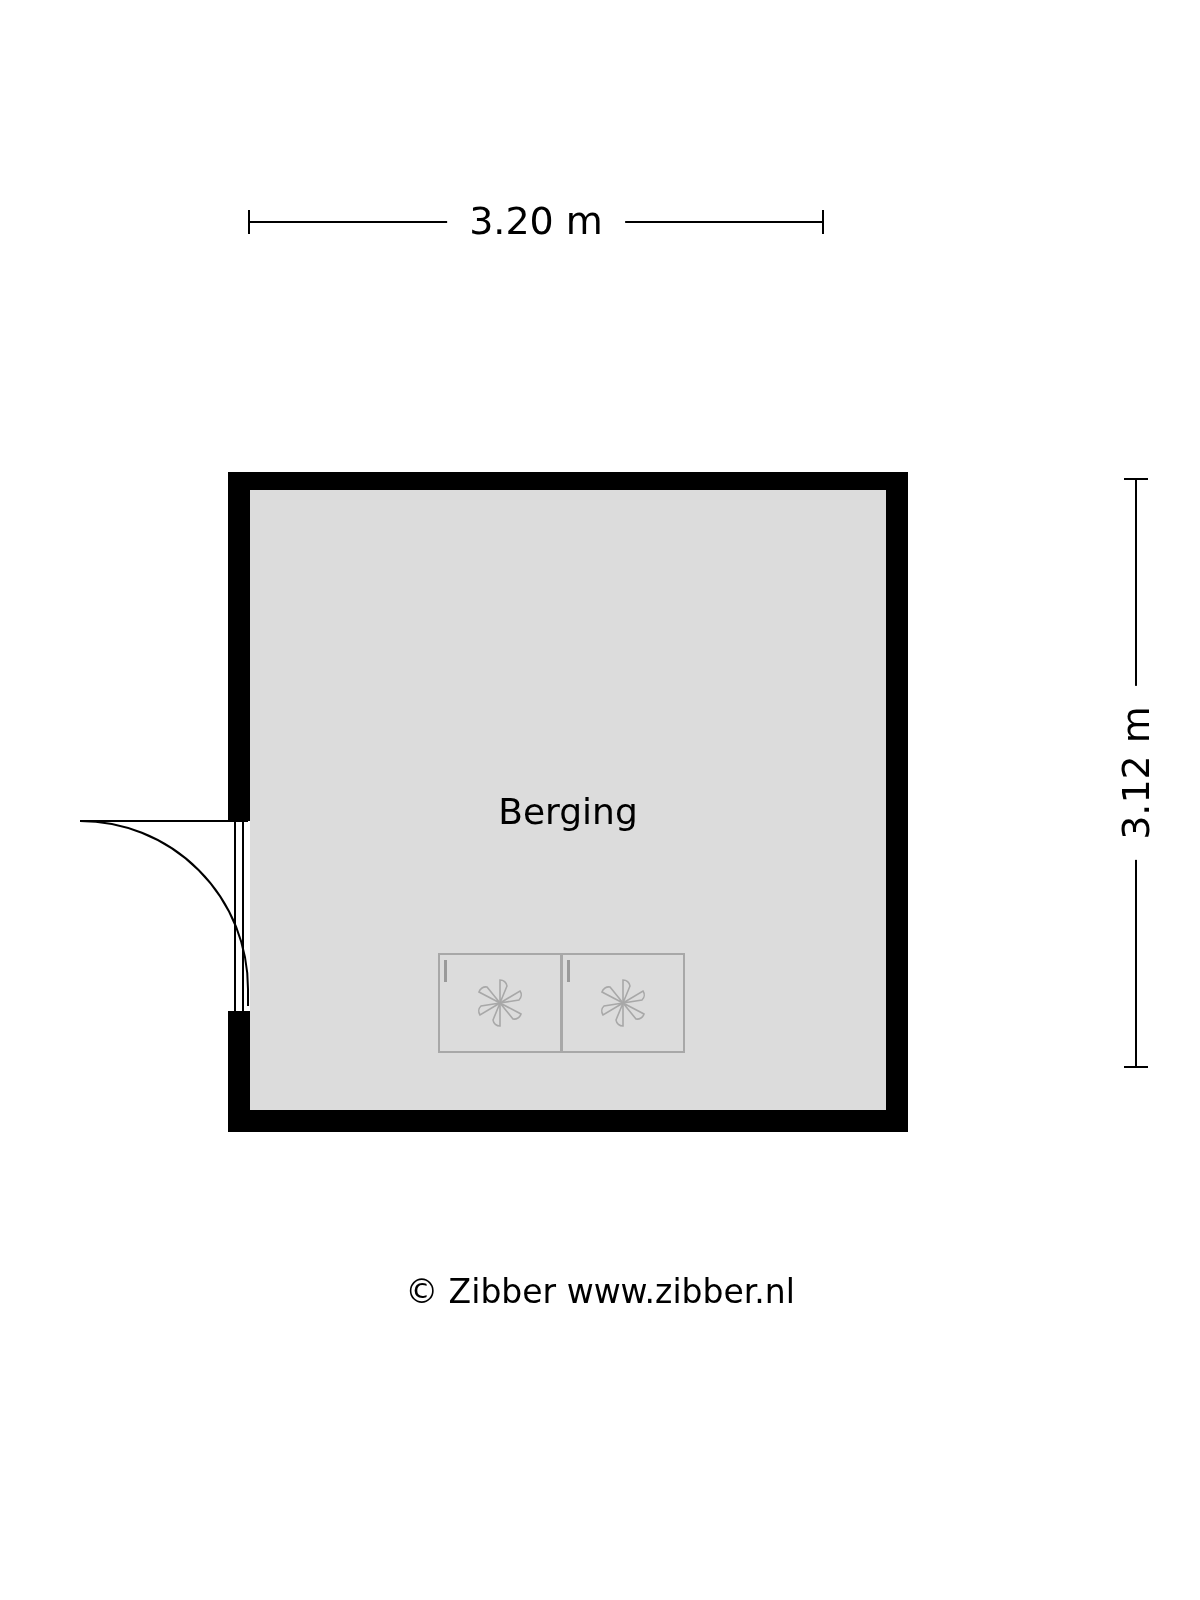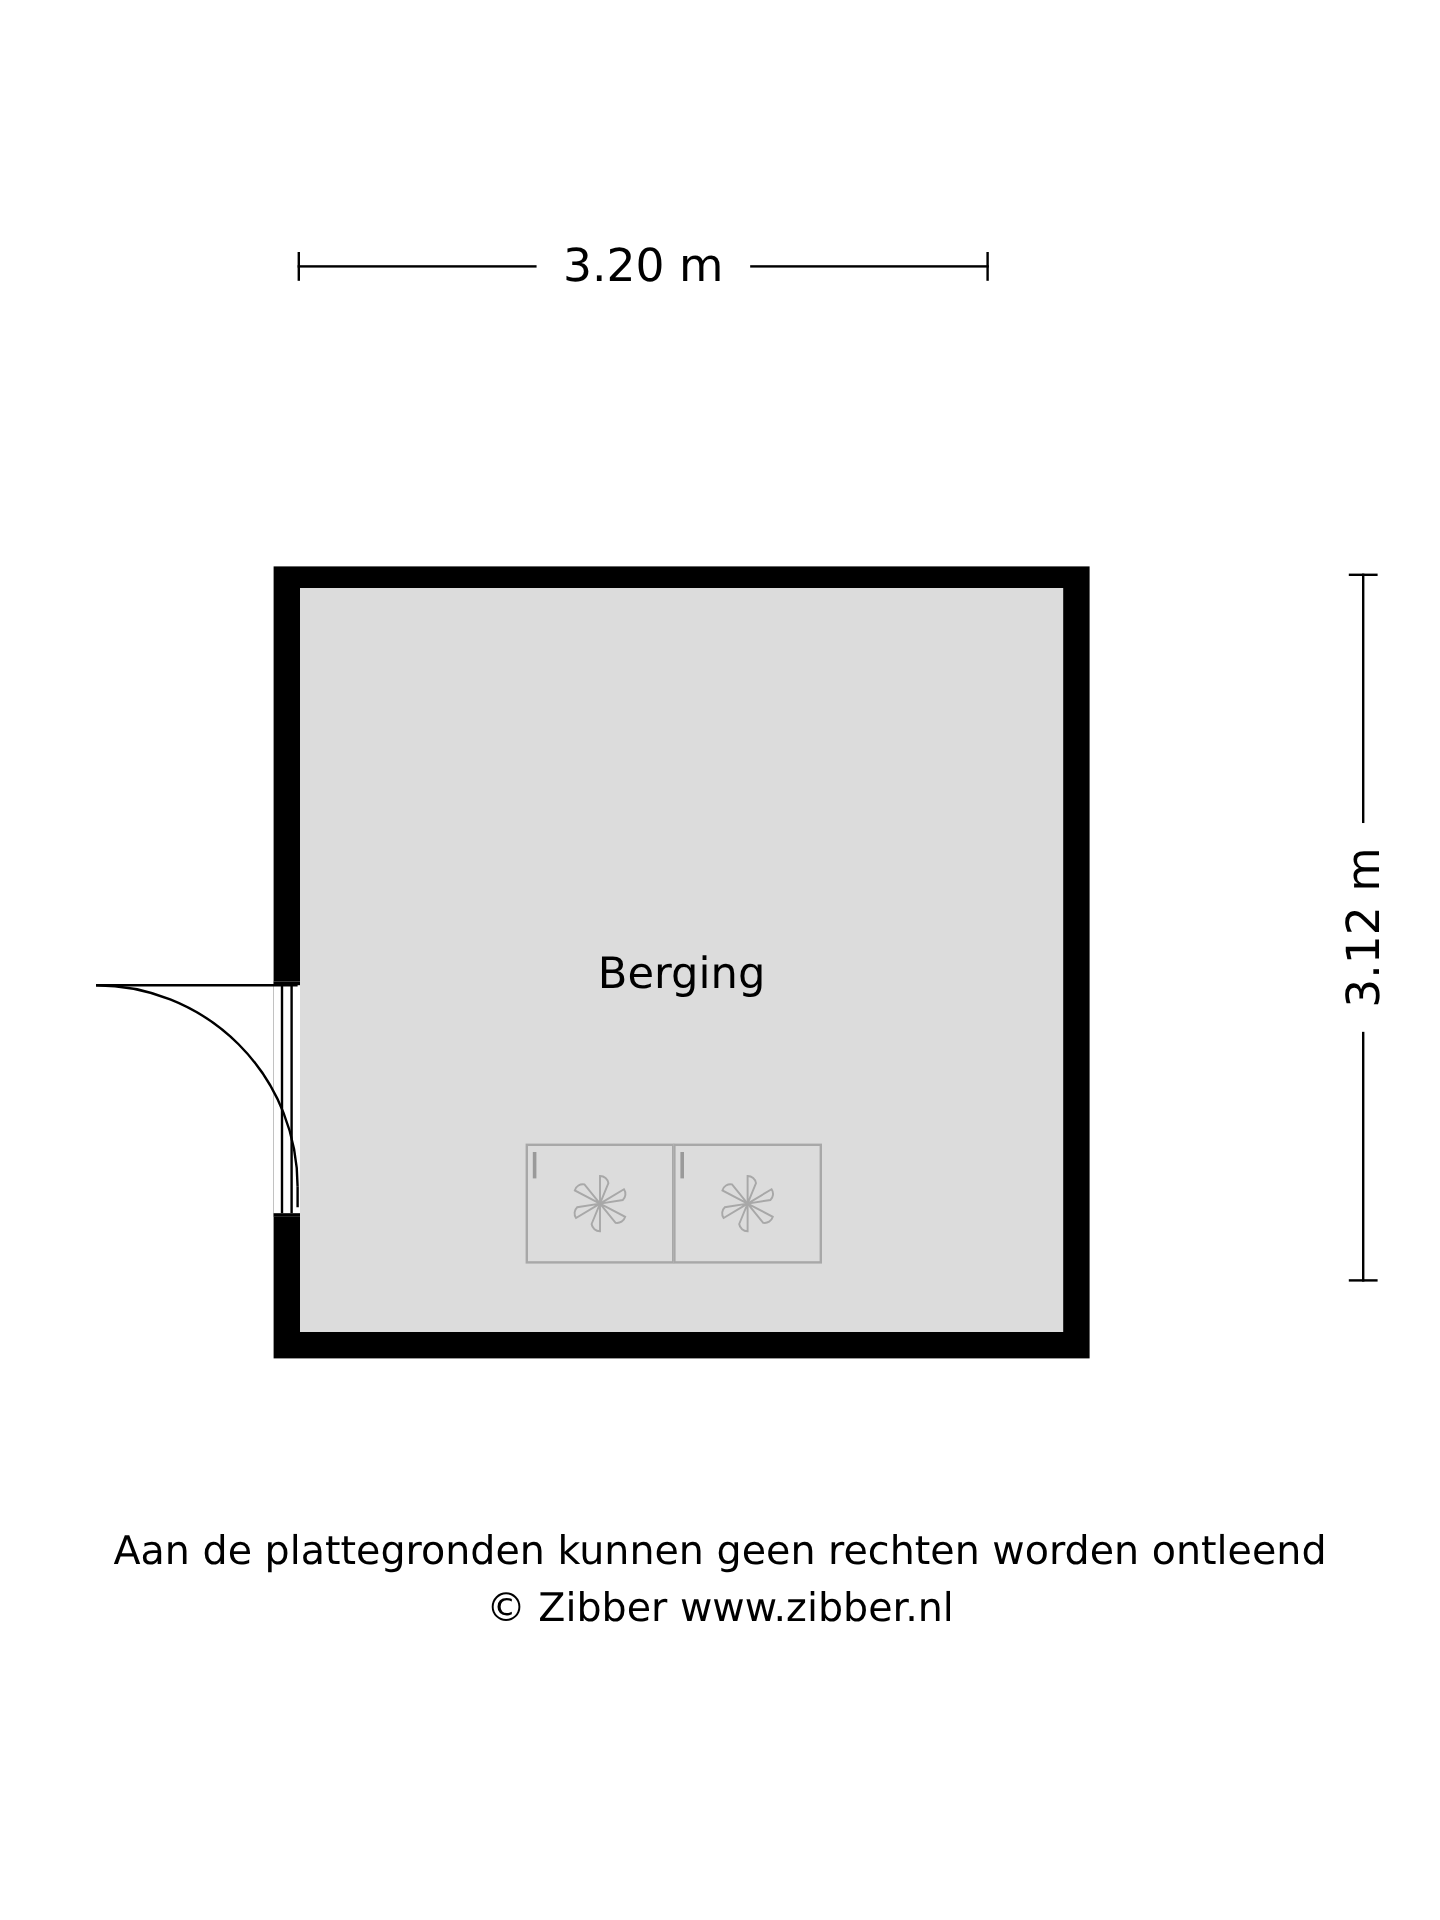--- a/index.html
+++ b/index.html
@@ -270,17 +270,16 @@
           <path d="M31 31 L52 42 A7 7 0 0 1 44 47 Z"></path>
           <path d="M31 31 L31 54 A7 7 0 0 1 24 48 Z"></path>
           <path d="M31 31 L11 43 A7 7 0 0 1 12 34 Z"></path>
           <path d="M31 31 L10 20 A7 7 0 0 1 18 15 Z"></path>
         </g>
       </svg>
     </div>
   </div>
 
   <div class="footer">
-    <div class="line1">Aan de plattegronden kunnen geen rechten worden ontleend</div>
     <div class="line2">© Zibber www.zibber.nl</div>
   </div>
 
 </div>
 
 </body></html>

